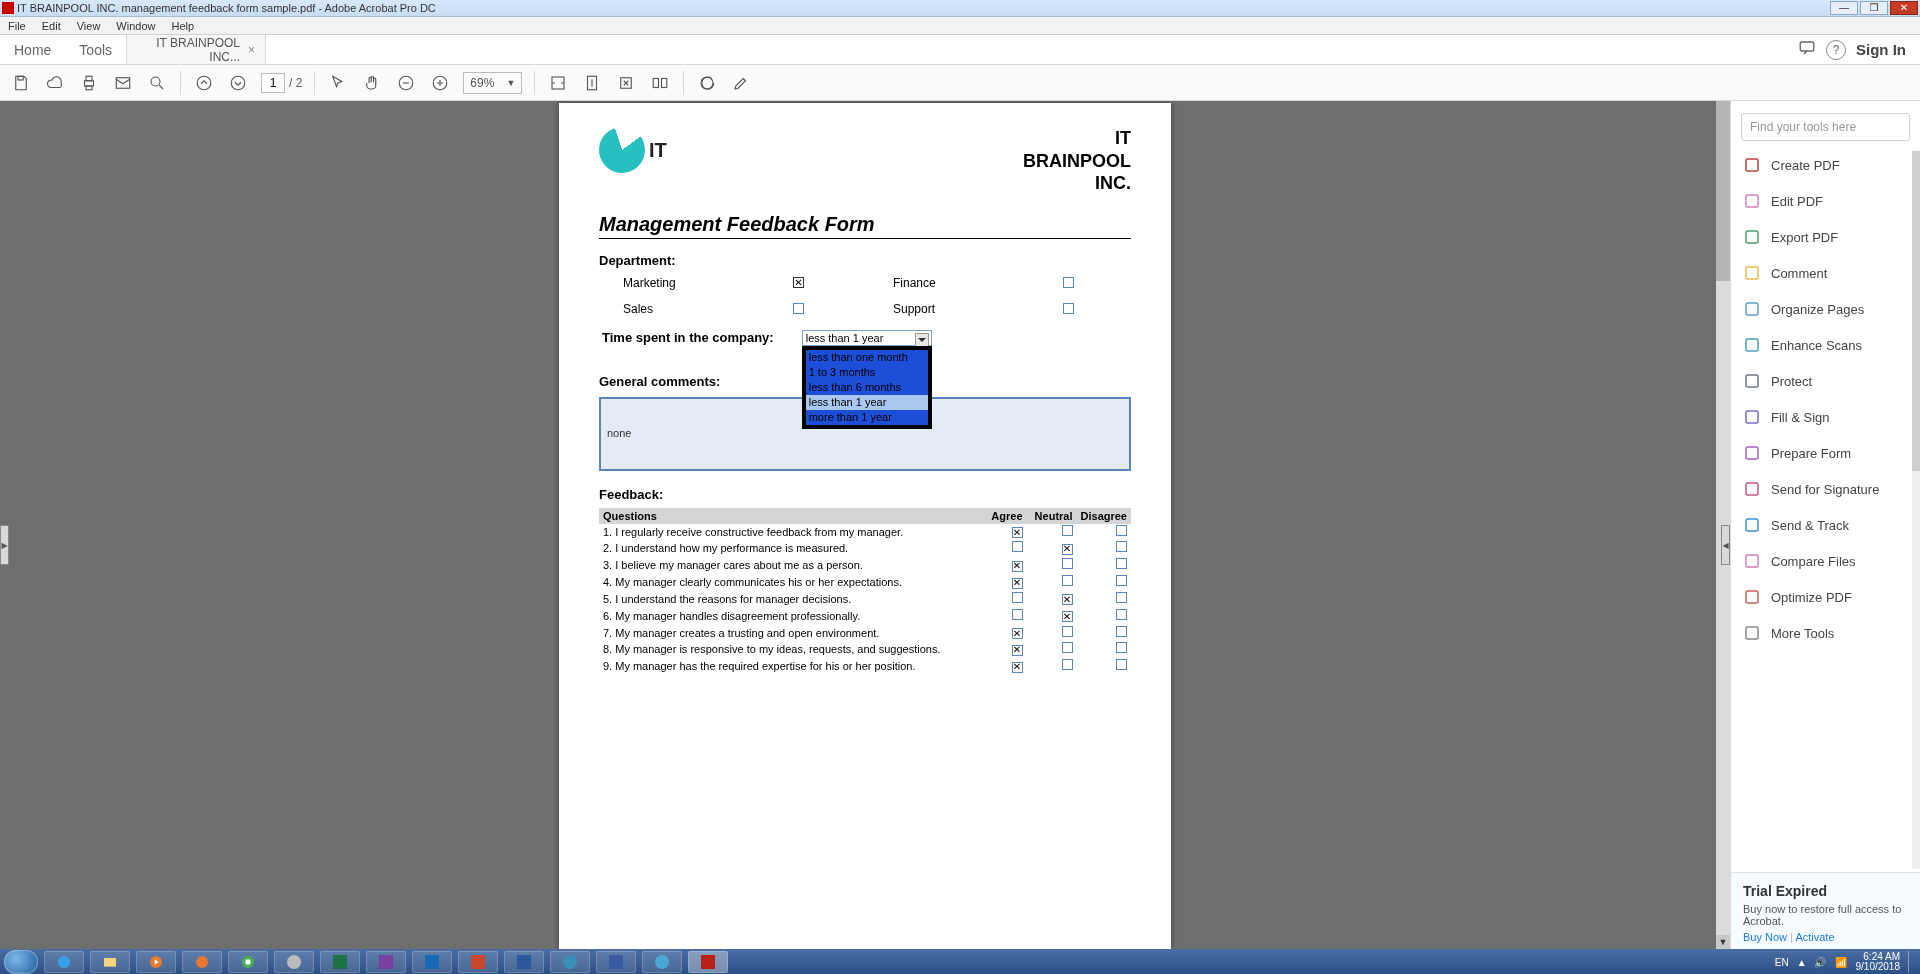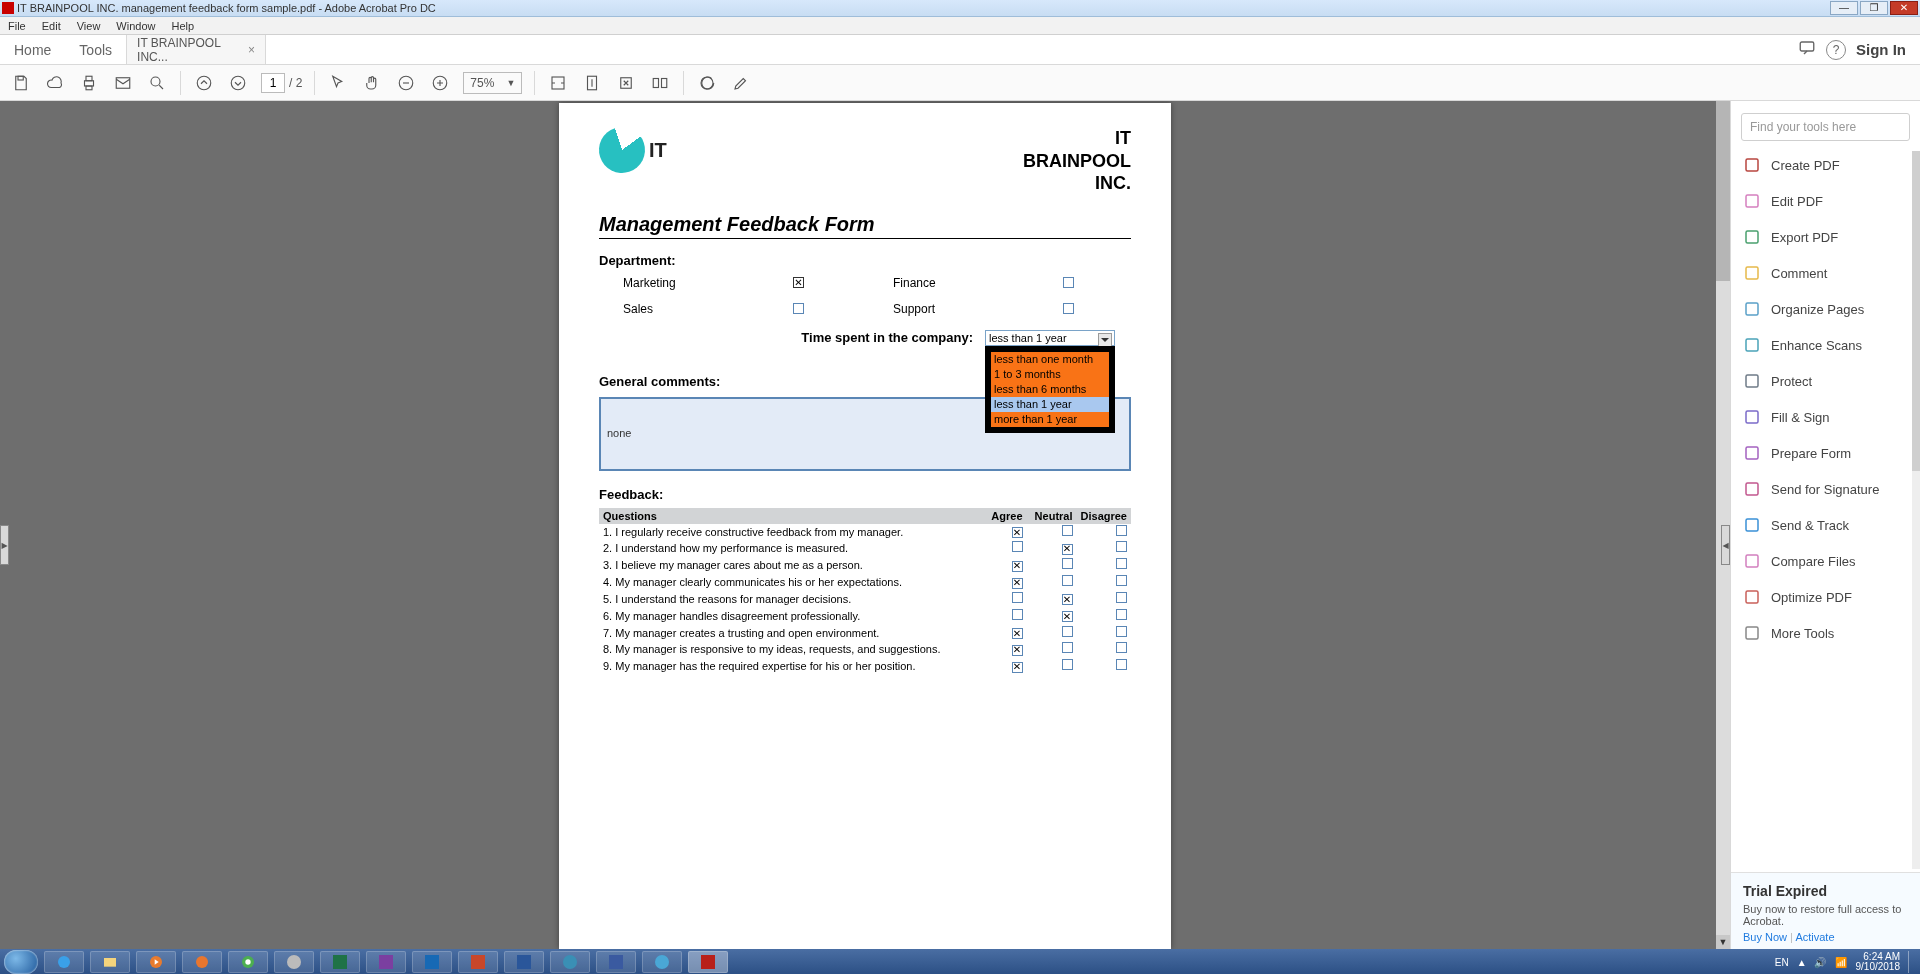--- a/index.html
+++ b/index.html
@@ -12,21 +12,21 @@
 .winbtn { width: 28px; height: 14px; margin-left: 2px; display: inline-flex; align-items: center; justify-content: center; background: #e6eef7; border: 1px solid #8aa7c4; font-size: 10px; line-height: 1; cursor: default; }
 .winbtn.close { background: #c43b28; color: #fff; border-color: #8a1f14; }
 
 
 .menubar { height: 18px; background: #f2f2f2; border-bottom: 1px solid #d0d0d0; display: flex; align-items: center; font-size: 11px; }
 .menubar span { padding: 0 8px; cursor: default; }
 
 
 .tabrow { height: 30px; background: #fff; border-bottom: 1px solid #d9d9d9; display: flex; align-items: stretch; }
 .tabrow .navitem { padding: 7px 14px; font-size: 14px; color: #666; cursor: default; }
-.tabrow .doctab { display: flex; align-items: center; border-left: 1px solid #d9d9d9; border-right: 1px solid #d9d9d9; background: #f6f6f6; padding: 0 10px; font-size: 12px; color: #555; max-width: 140px; }
+.tabrow .doctab { display: flex; align-items: center; border-left: 1px solid #d9d9d9; border-right: 1px solid #d9d9d9; background: #f6f6f6; padding: 0 10px; font-size: 12px; color: #555; max-width: 140px; text-align: right; }
 .tabrow .doctab .close { margin-left: 8px; color: #888; font-size: 12px; cursor: pointer; }
 .tabrow .right { margin-left: auto; display: flex; align-items: center; gap: 10px; padding-right: 14px; }
 .circle { width: 20px; height: 20px; border: 1.5px solid #888; border-radius: 50%; display: inline-flex; align-items: center; justify-content: center; font-size: 12px; color: #666; }
 .signin { font-size: 15px; font-weight: 600; color: #444; }
 
 
 .toolbar { height: 36px; background: #fafafa; border-bottom: 1px solid #d9d9d9; display: flex; align-items: center; gap: 12px; padding: 0 10px; }
 .tbtn { width: 22px; height: 22px; display: inline-flex; align-items: center; justify-content: center; color: #555; cursor: default; }
 .tbtn svg { width: 18px; height: 18px; stroke: #555; fill: none; stroke-width: 1.5; }
 .tsep { width: 1px; height: 24px; background: #d9d9d9; }
@@ -49,25 +49,25 @@
 .page h1 { font-size: 20px; font-style: italic; font-weight: 700; border-bottom: 1.5px solid #000; padding-bottom: 2px; margin: 18px 0 14px; }
 .page .brandrow { display: flex; align-items: flex-start; justify-content: space-between; margin-bottom: 4px; }
 .logo { display: flex; align-items: center; gap: 4px; }
 .logo .pie { width: 46px; height: 46px; border-radius: 50%; background: conic-gradient(#fff 0 72deg, #27c0c1 72deg 360deg); transform: rotate(-18deg); }
 .logo .it { font-size: 20px; font-weight: 800; color: #222; }
 .brandtext { text-align: right; font-weight: 800; font-size: 18px; line-height: 1.25; }
 .sect { font-weight: 700; font-size: 13px; margin: 10px 0 6px; }
 .deptgrid { display: grid; grid-template-columns: 100px 30px 100px 30px; column-gap: 70px; row-gap: 12px; margin: 8px 0 4px 24px; font-size: 12px; align-items: center; }
 .cb { width: 11px; height: 11px; border: 1px solid #333; display: inline-flex; align-items: center; justify-content: center; font-size: 10px; line-height: 1; }
 .cb.neutral, .cb.form { border-color: #5a86b5; }
-.timerow { display: flex; align-items: flex-start; gap: 12px; margin: 14px 16px 2px; position: relative; justify-content: flex-end; }
+.timerow { display: flex; align-items: flex-start; gap: 28px; margin: 14px 3px 2px; position: relative; }
 .dd { border: 1px solid #7aa3c8; background: #fff; font-size: 11px; padding: 1px 16px 1px 3px; position: relative; width: 130px; }
 .dd::after { content: ""; position: absolute; right: 2px; top: 2px; width: 12px; height: 12px; background: #e8e8e8; border: 1px solid #9b9b9b; }
 .dd::before { content: ""; position: absolute; right: 5px; top: 7px; border: 4px solid transparent; border-top-color: #333; z-index: 2; }
-.ddlist { position: absolute; left: 0; top: 16px; width: 130px; border: 6px solid #000000; background: #f97316; font-size: 11px; z-index: 5; }
+.ddlist { position: absolute; left: 0; top: 16px; width: 130px; border: 4px solid #000000; background: #1d4ed8; font-size: 11px; z-index: 5; }
 .ddlist div { padding: 0 3px; line-height: 15px; }
 .ddlist .sel { background: #a9c8ef; }
 .comments-box { border: 2px solid #5a86b5; background: #e3ebf7; height: 74px; padding: 28px 6px 4px; font-size: 11px; color: #333; margin-top: 8px; }
 .fbtable { width: 100%; margin-top: 6px; border-collapse: collapse; font-size: 11px; }
 .fbtable th { background: #d2d4d6; font-weight: 700; text-align: left; padding: 2px 4px; }
 .fbtable th.c, .fbtable td.c { text-align: right; width: 50px; }
 .fbtable td { padding: 1px 4px; vertical-align: top; line-height: 1.35; }
 .fbtable .cb { margin: 0 auto; }
 
 
@@ -197,21 +197,21 @@
         <path d="M8 12h8"></path>
       </svg>
     </span>
   <span class="tbtn">
       <svg viewBox="0 0 24 24">
         <circle cx="12" cy="12" r="9"></circle>
         <path d="M8 12h8M12 8v8"></path>
       </svg>
     </span>
   <div class="zoombox">
-    <span>75%</span>
+    <span>69%</span>
     <span style="margin-left:10px;font-size:9px;">▼</span>
   </div>
   <span class="tsep"></span>
   <span class="tbtn">
       <svg viewBox="0 0 24 24">
         <rect x="4" y="4" width="16" height="16"></rect>
         <path d="M8 12H4m16 0h-4"></path>
       </svg>
     </span>
   <span class="tbtn">

